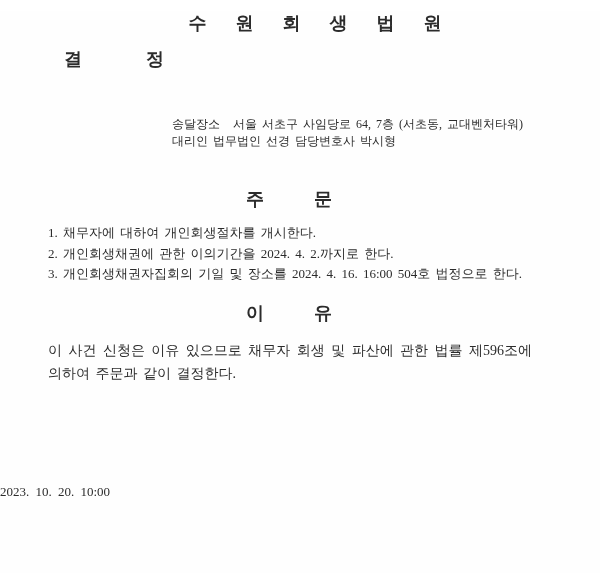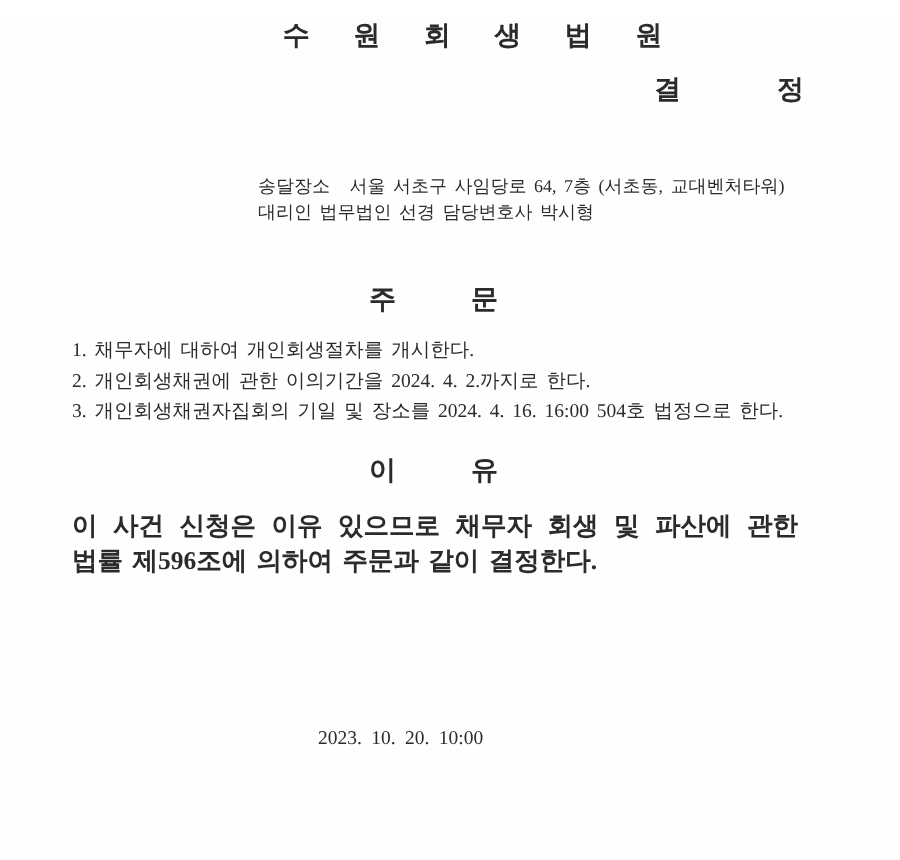--- a/index.html
+++ b/index.html
@@ -29,21 +29,21 @@
     font-weight: 700;
     letter-spacing: 29px;
     padding-left: 29px;   
     line-height: 24px;
     white-space: nowrap;
   }
 
   
   .decision-title {
     margin-top: 12px;
-    text-align: right;
+    text-align: left;
     font-size: 18px;
     font-weight: 700;
     letter-spacing: 64px;
     padding-left: 64px;
     line-height: 24px;
     white-space: nowrap;
   }
 
   
   .case-rows { margin-top: 21px; }
@@ -97,31 +97,29 @@
     font-size: 13px;
     word-spacing: 2px;
   }
   .order-item { line-height: 20.5px; }
 
   
   .reason-text {
     margin-top: 14px;
     padding-left: 48px;
     padding-right: 68px;
-    font-size: 17px;
+    font-size: 14px;
     line-height: 23px;
     word-spacing: 2px;
     text-align: justify;
-    font-weight: bold;
   }
 
   
   .footer-date {
     margin-top: 99px;
-    padding-left: 212px;
     font-size: 13px;
     word-spacing: 3px;
     white-space: nowrap;
   }
 </style>
 </head>
 <body>
 
 <div class="page">
 

